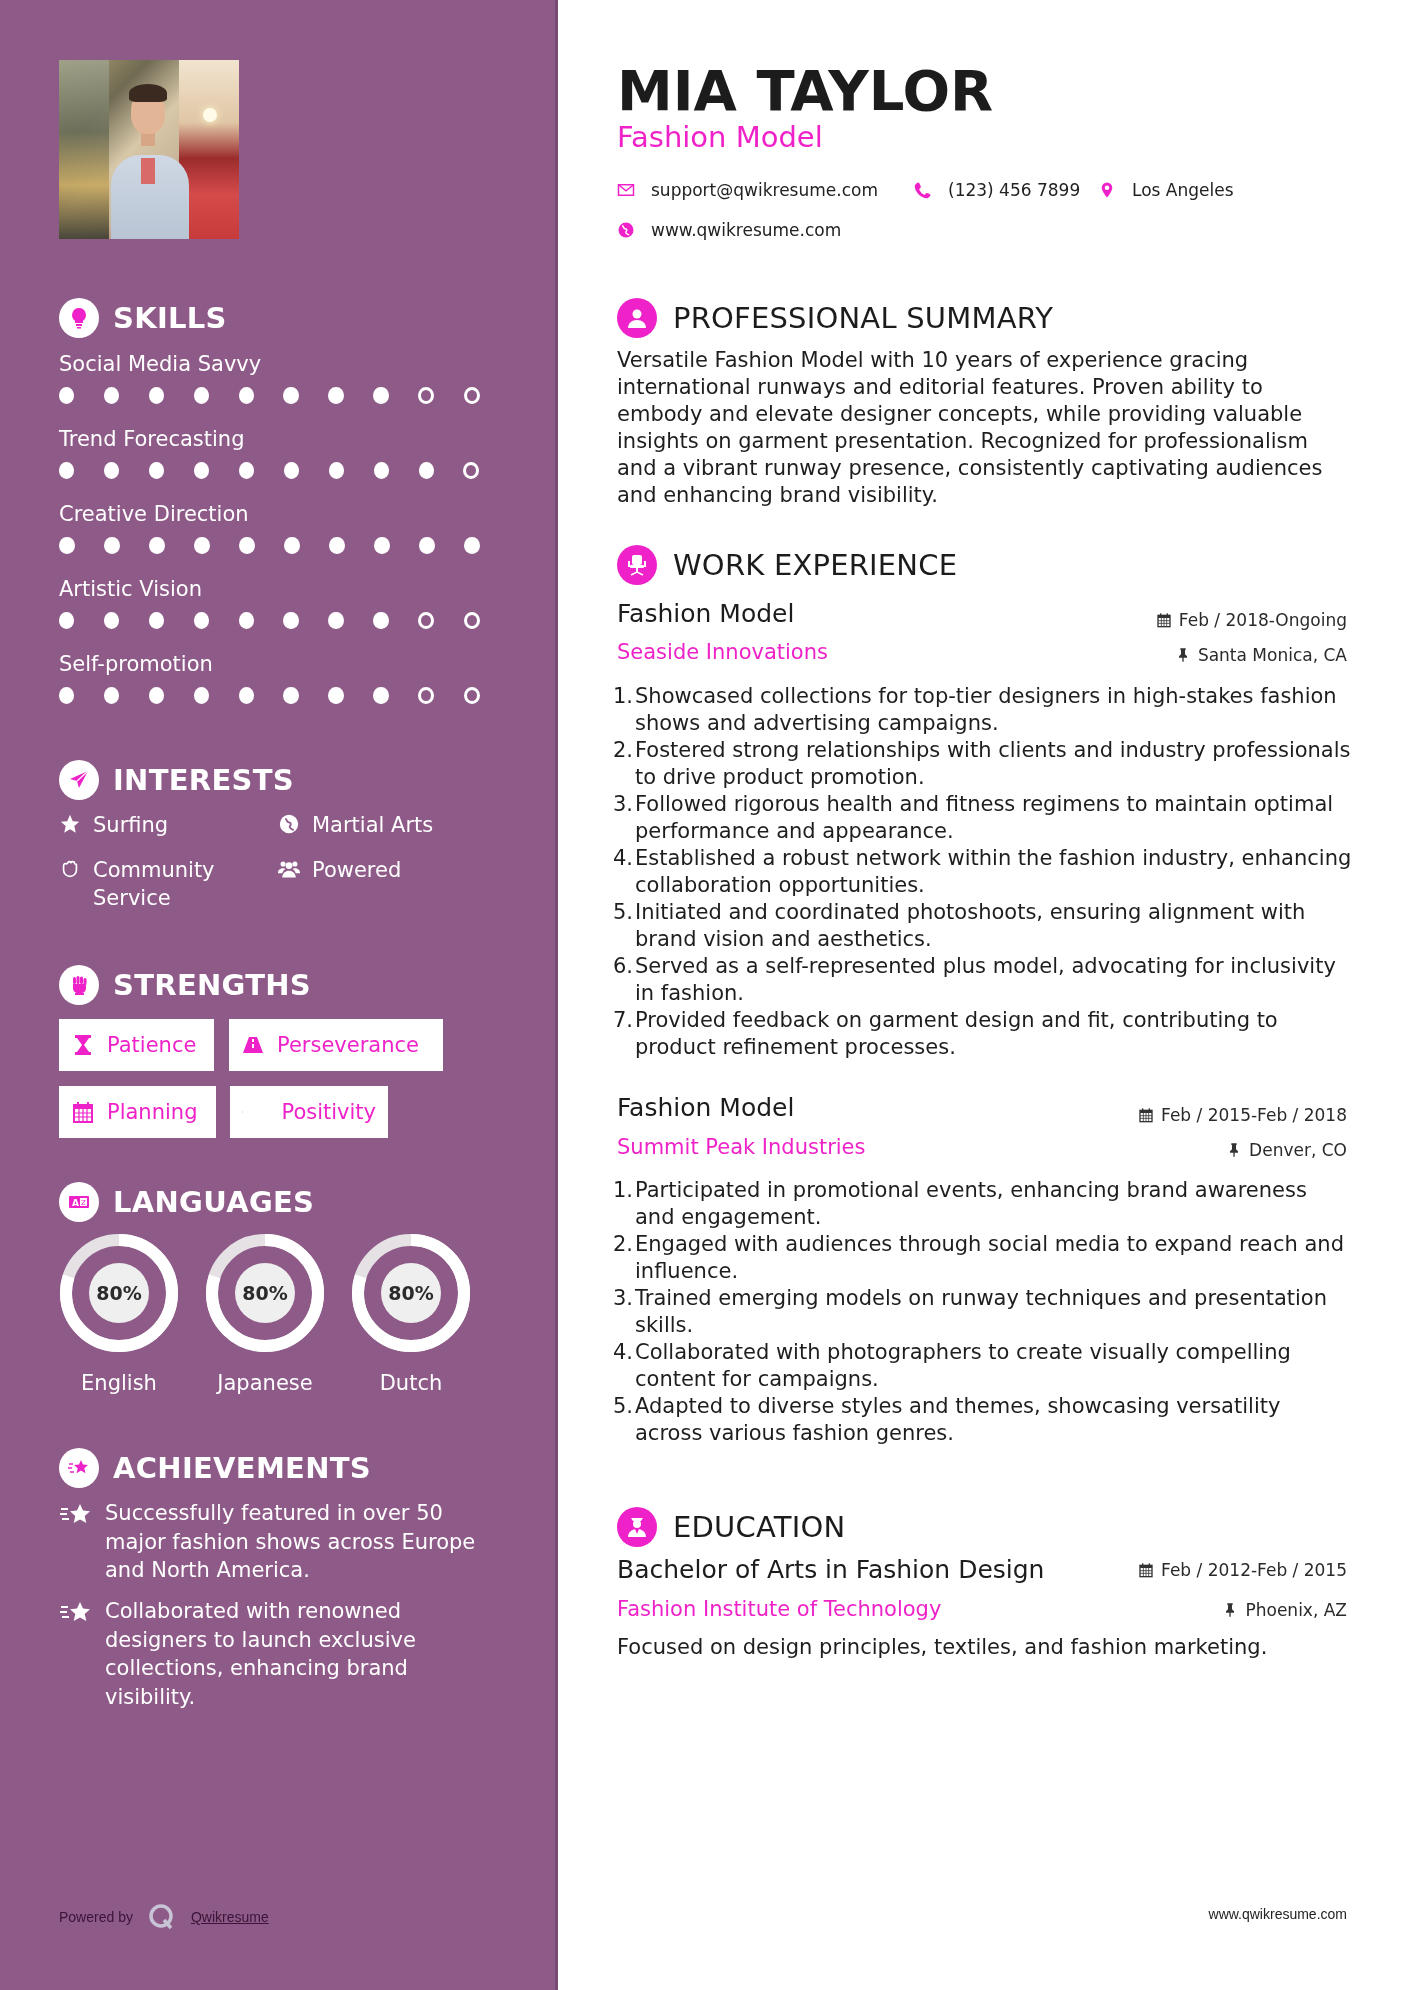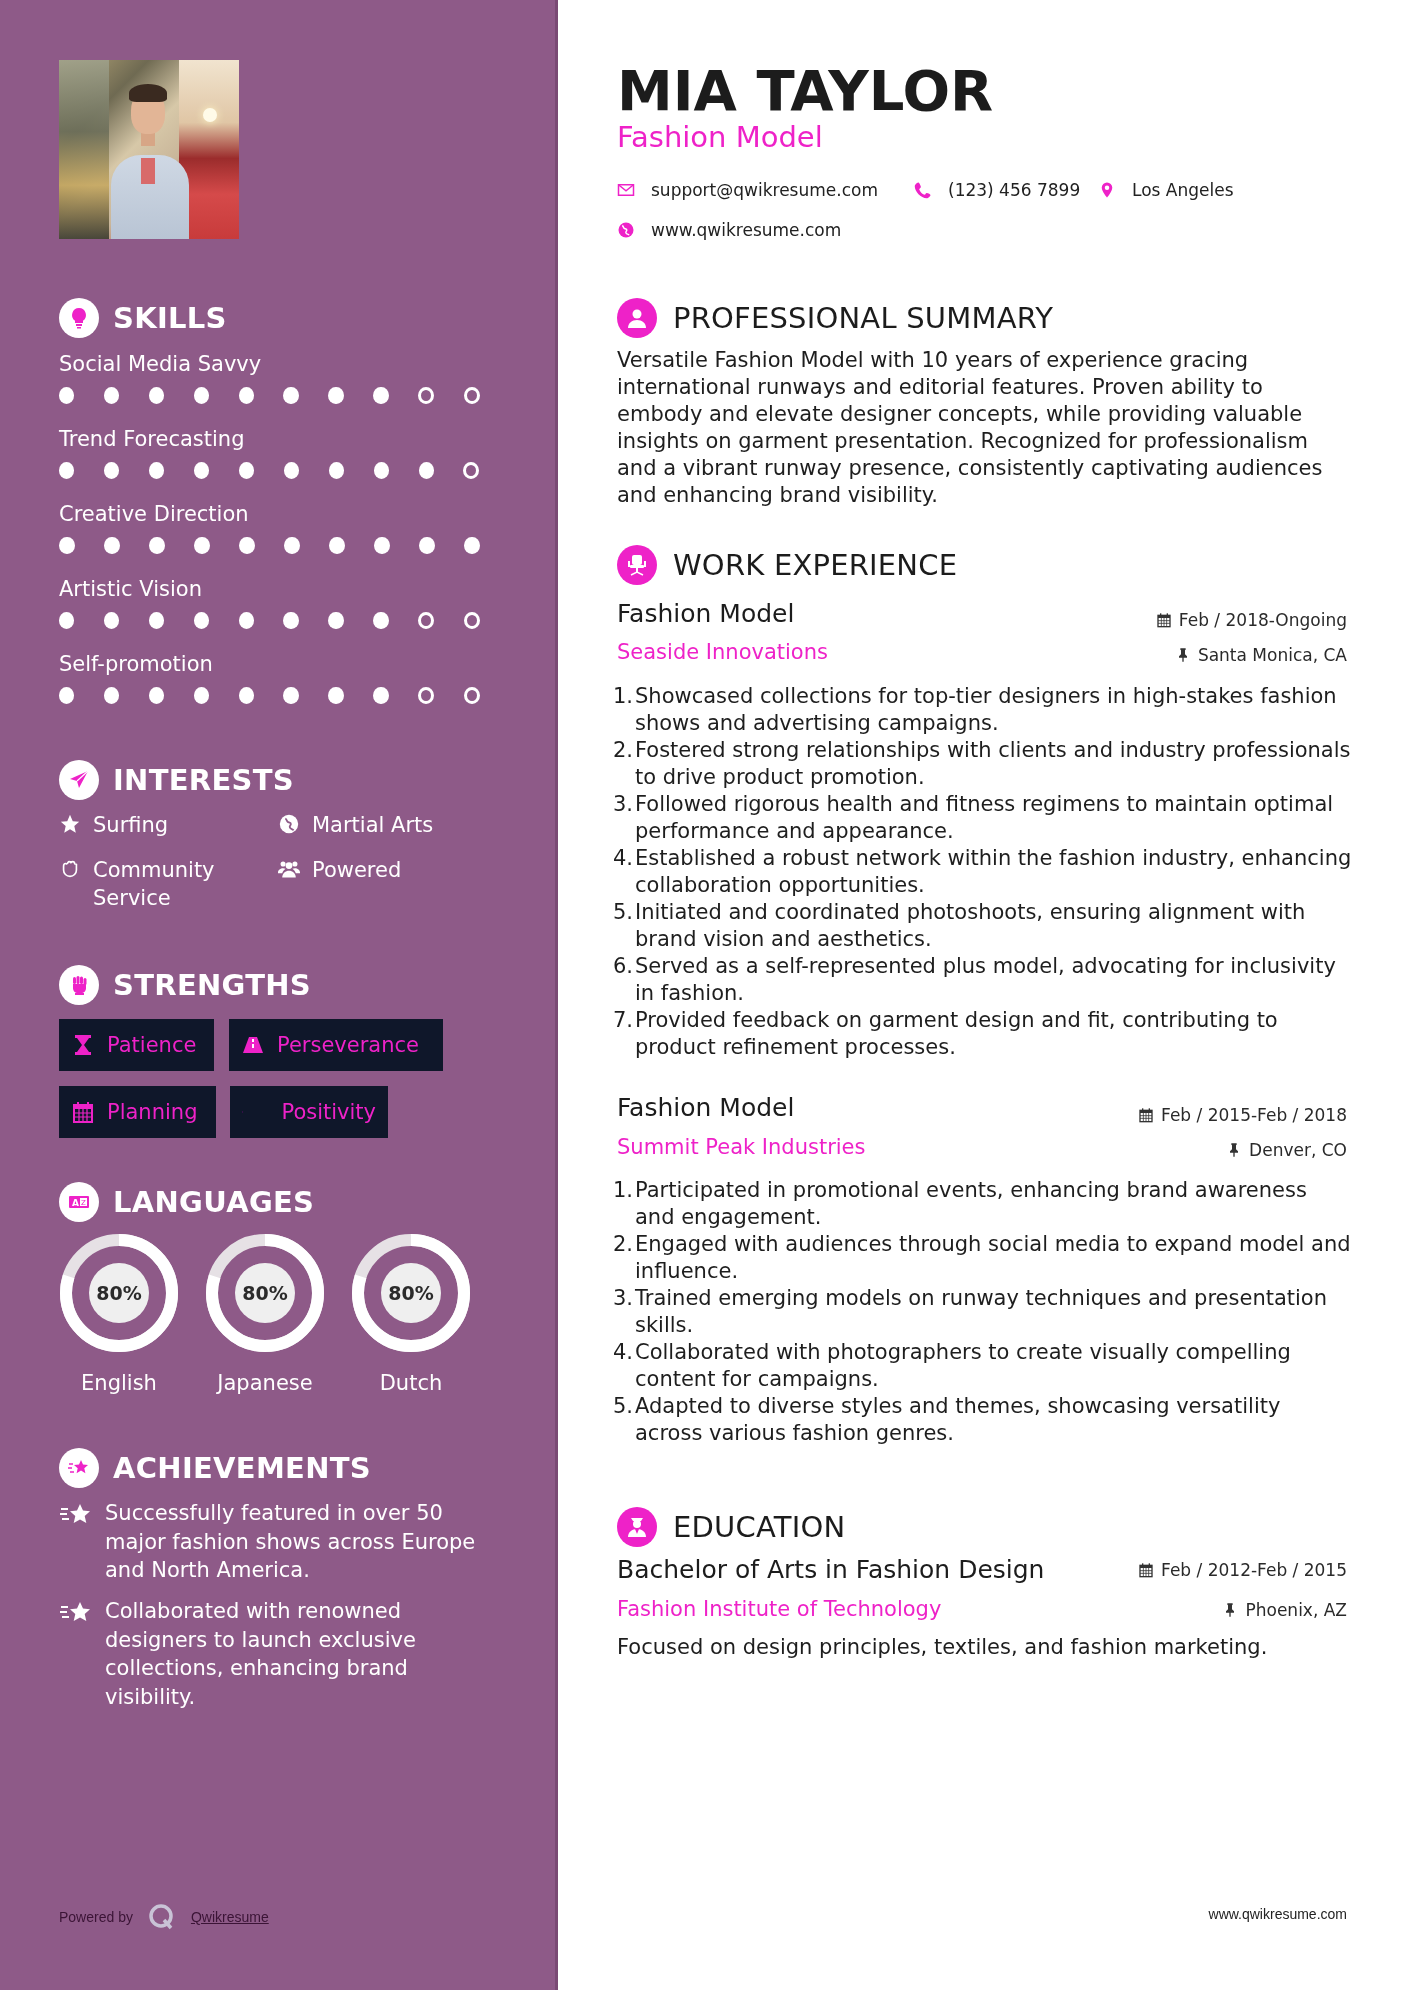--- a/index.html
+++ b/index.html
@@ -31,21 +31,21 @@
   .skill { position: absolute; left: 59px; width: 450px; }
   .skill .lbl { font-size: 21px; color: #ffffff; height: 30px; line-height: 30px; }
   .skill .dots { display: flex; margin-top: 8px; }
   .dot { width: 17px; height: 17px; border-radius: 50%; margin-right: 29.5px; }
   .dot.on { background: #ffffff; }
   .dot.off { border: 3px solid #ffffff; background: transparent; }
 
   .interest { position: absolute; display: flex; align-items: flex-start; font-size: 21px; color: #ffffff; line-height: 28px; }
   .interest svg { width: 22px; height: 22px; margin-right: 12px; margin-top: 2px; flex: 0 0 22px; }
 
-  .chip { position: absolute; height: 52px; background: #0f172a; display: flex; align-items: center; padding: 0 12px; color: #ee22c8; font-size: 21px; }
+  .chip { position: absolute; height: 52px; background: #ffffff; display: flex; align-items: center; padding: 0 12px; color: #ee22c8; font-size: 21px; }
   .chip svg { width: 24px; height: 24px; margin-right: 12px; }
 
   .lang { position: absolute; width: 120px; text-align: center; }
   .ring { width: 120px; height: 120px; position: relative; }
   .ring svg { width: 120px; height: 120px; }
   .ring .pct { position: absolute; left: 30px; top: 30px; width: 60px; height: 60px; border-radius: 50%; background: #efefef; display: flex; align-items: center; justify-content: center; font-weight: bold; font-size: 19px; color: #2b2b2b; }
   .lang .lname { margin-top: 18px; font-size: 21px; color: #ffffff; }
 
   .ach { position: absolute; left: 59px; width: 430px; display: flex; align-items: flex-start; }
   .ach svg { width: 34px; height: 28px; flex: 0 0 34px; margin-right: 12px; margin-top: 2px; }
@@ -475,21 +475,21 @@
     </svg>
   <span>Denver, CO</span>
 </div>
 <ol class="blist" style="top:1177px;">
   <li>
       <span class="n">1.</span>
       <span class="t">Participated in promotional events, enhancing brand awareness and engagement.</span>
     </li>
   <li>
       <span class="n">2.</span>
-      <span class="t">Engaged with audiences through social media to expand model and influence.</span>
+      <span class="t">Engaged with audiences through social media to expand reach and influence.</span>
     </li>
   <li>
       <span class="n">3.</span>
       <span class="t">Trained emerging models on runway techniques and presentation skills.</span>
     </li>
   <li>
       <span class="n">4.</span>
       <span class="t">Collaborated with photographers to create visually compelling content for campaigns.</span>
     </li>
   <li>

